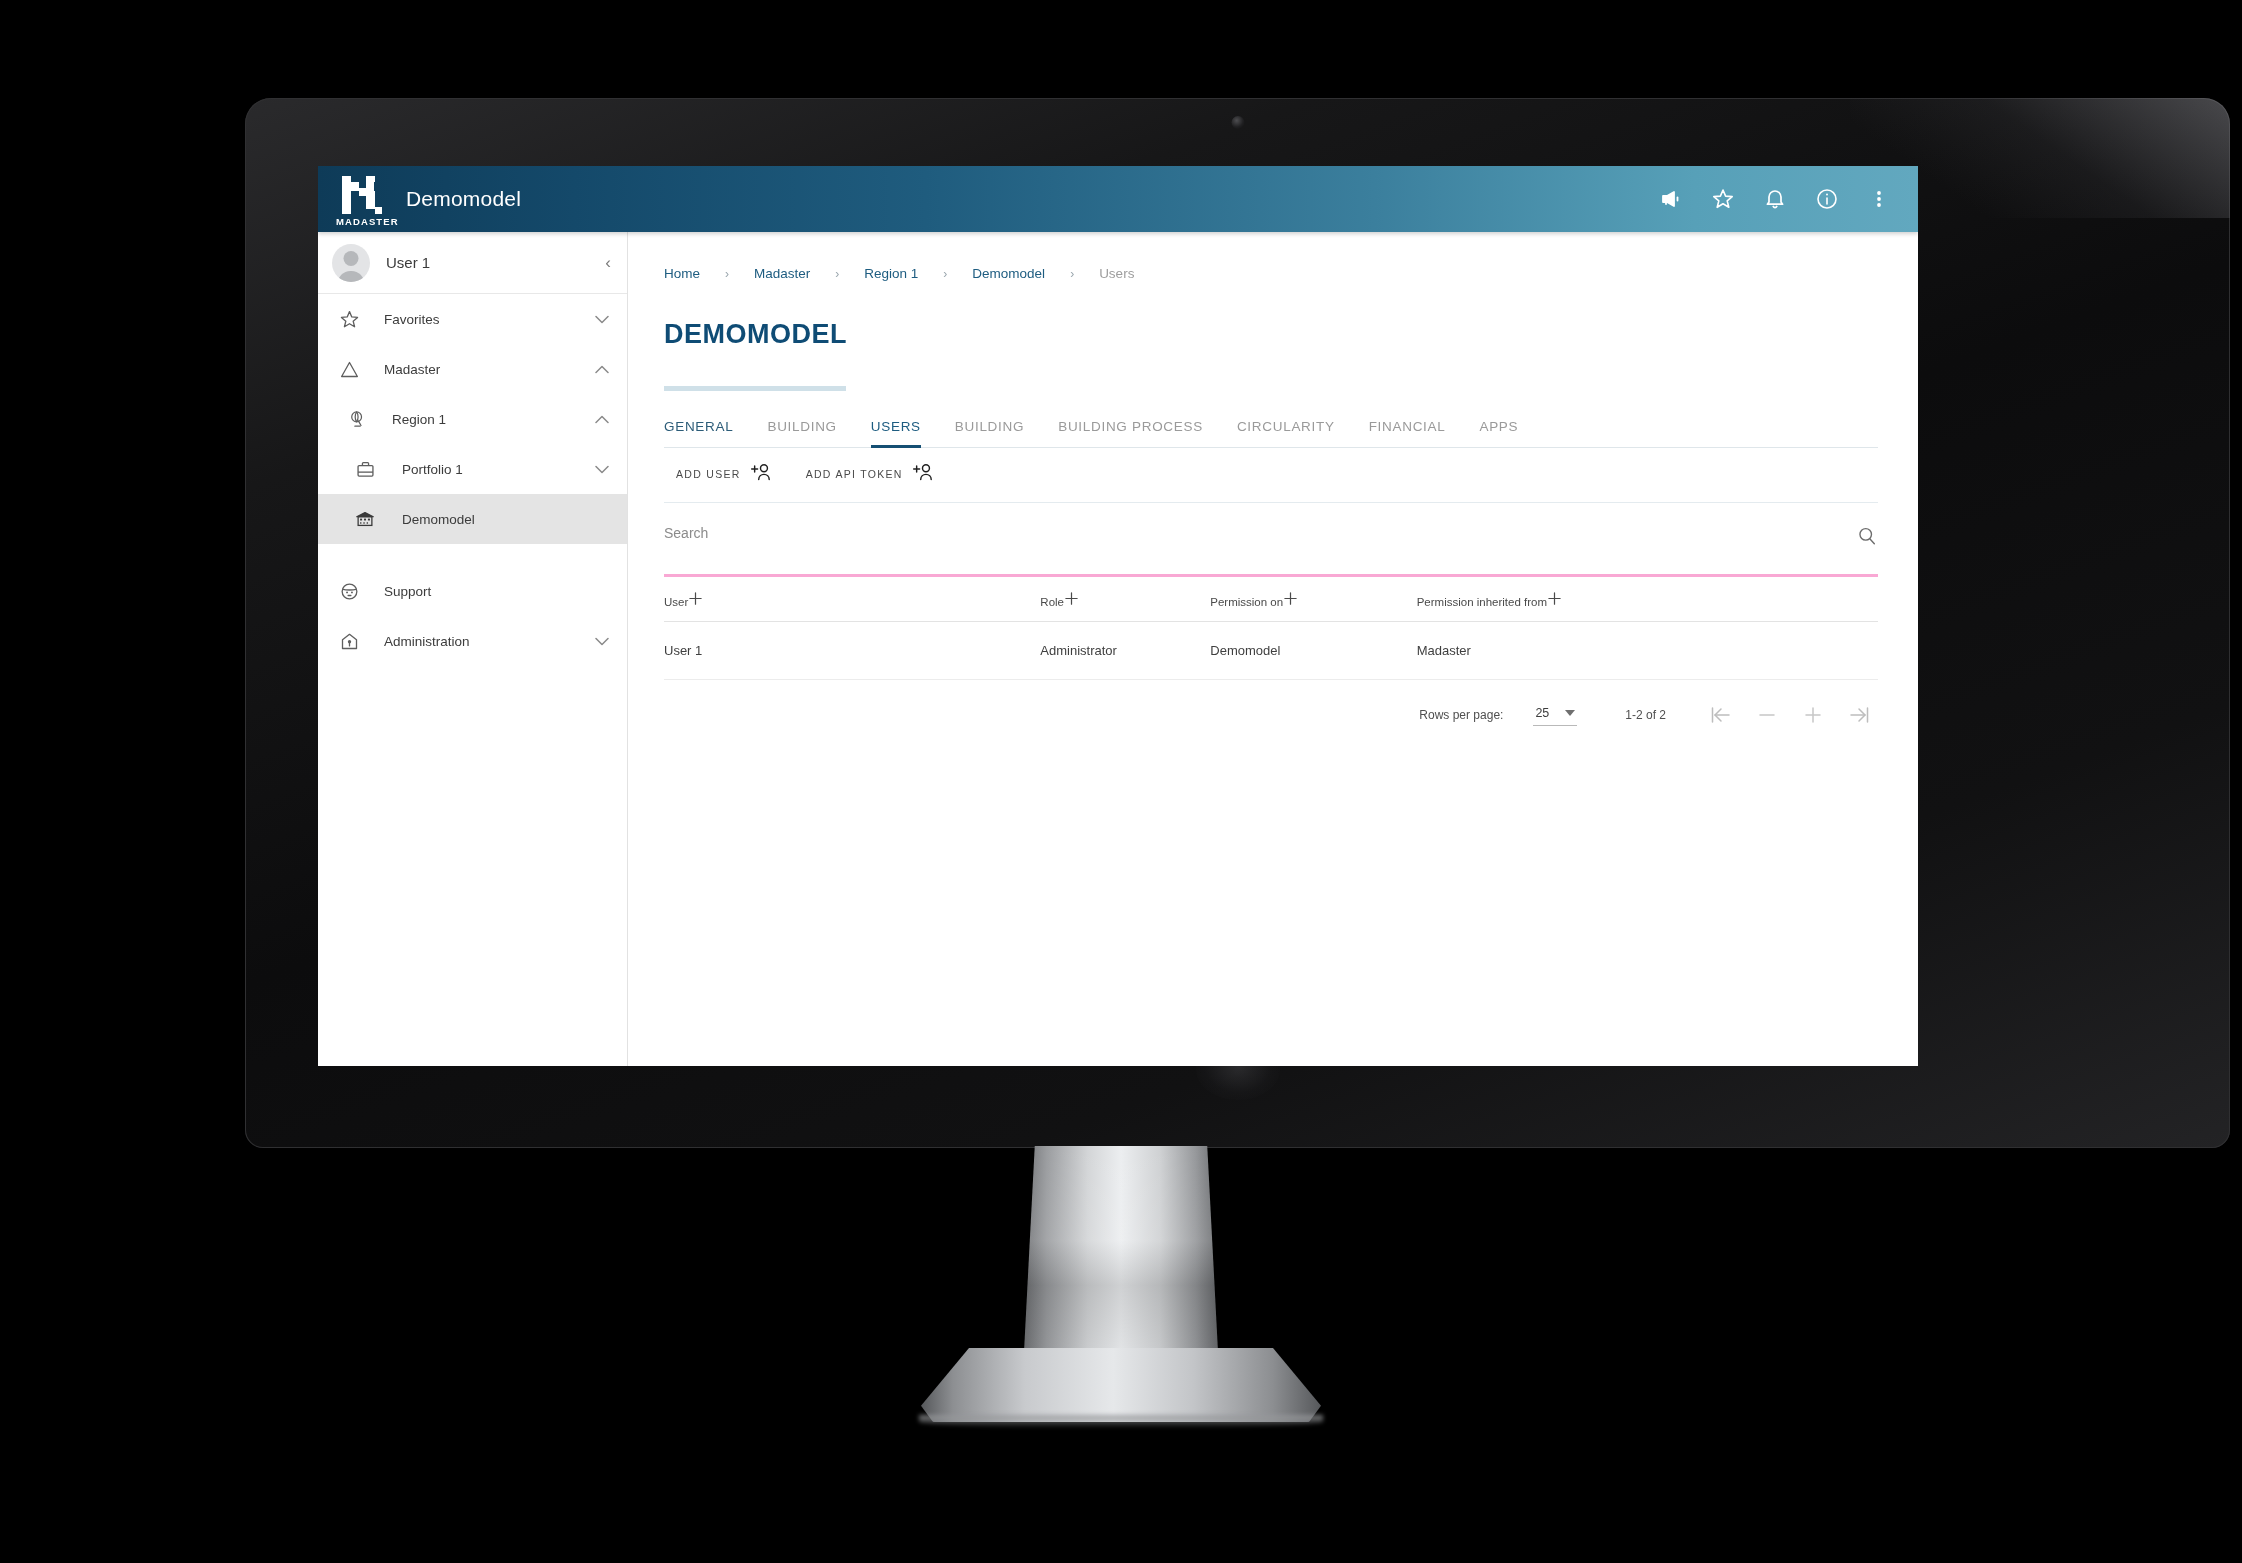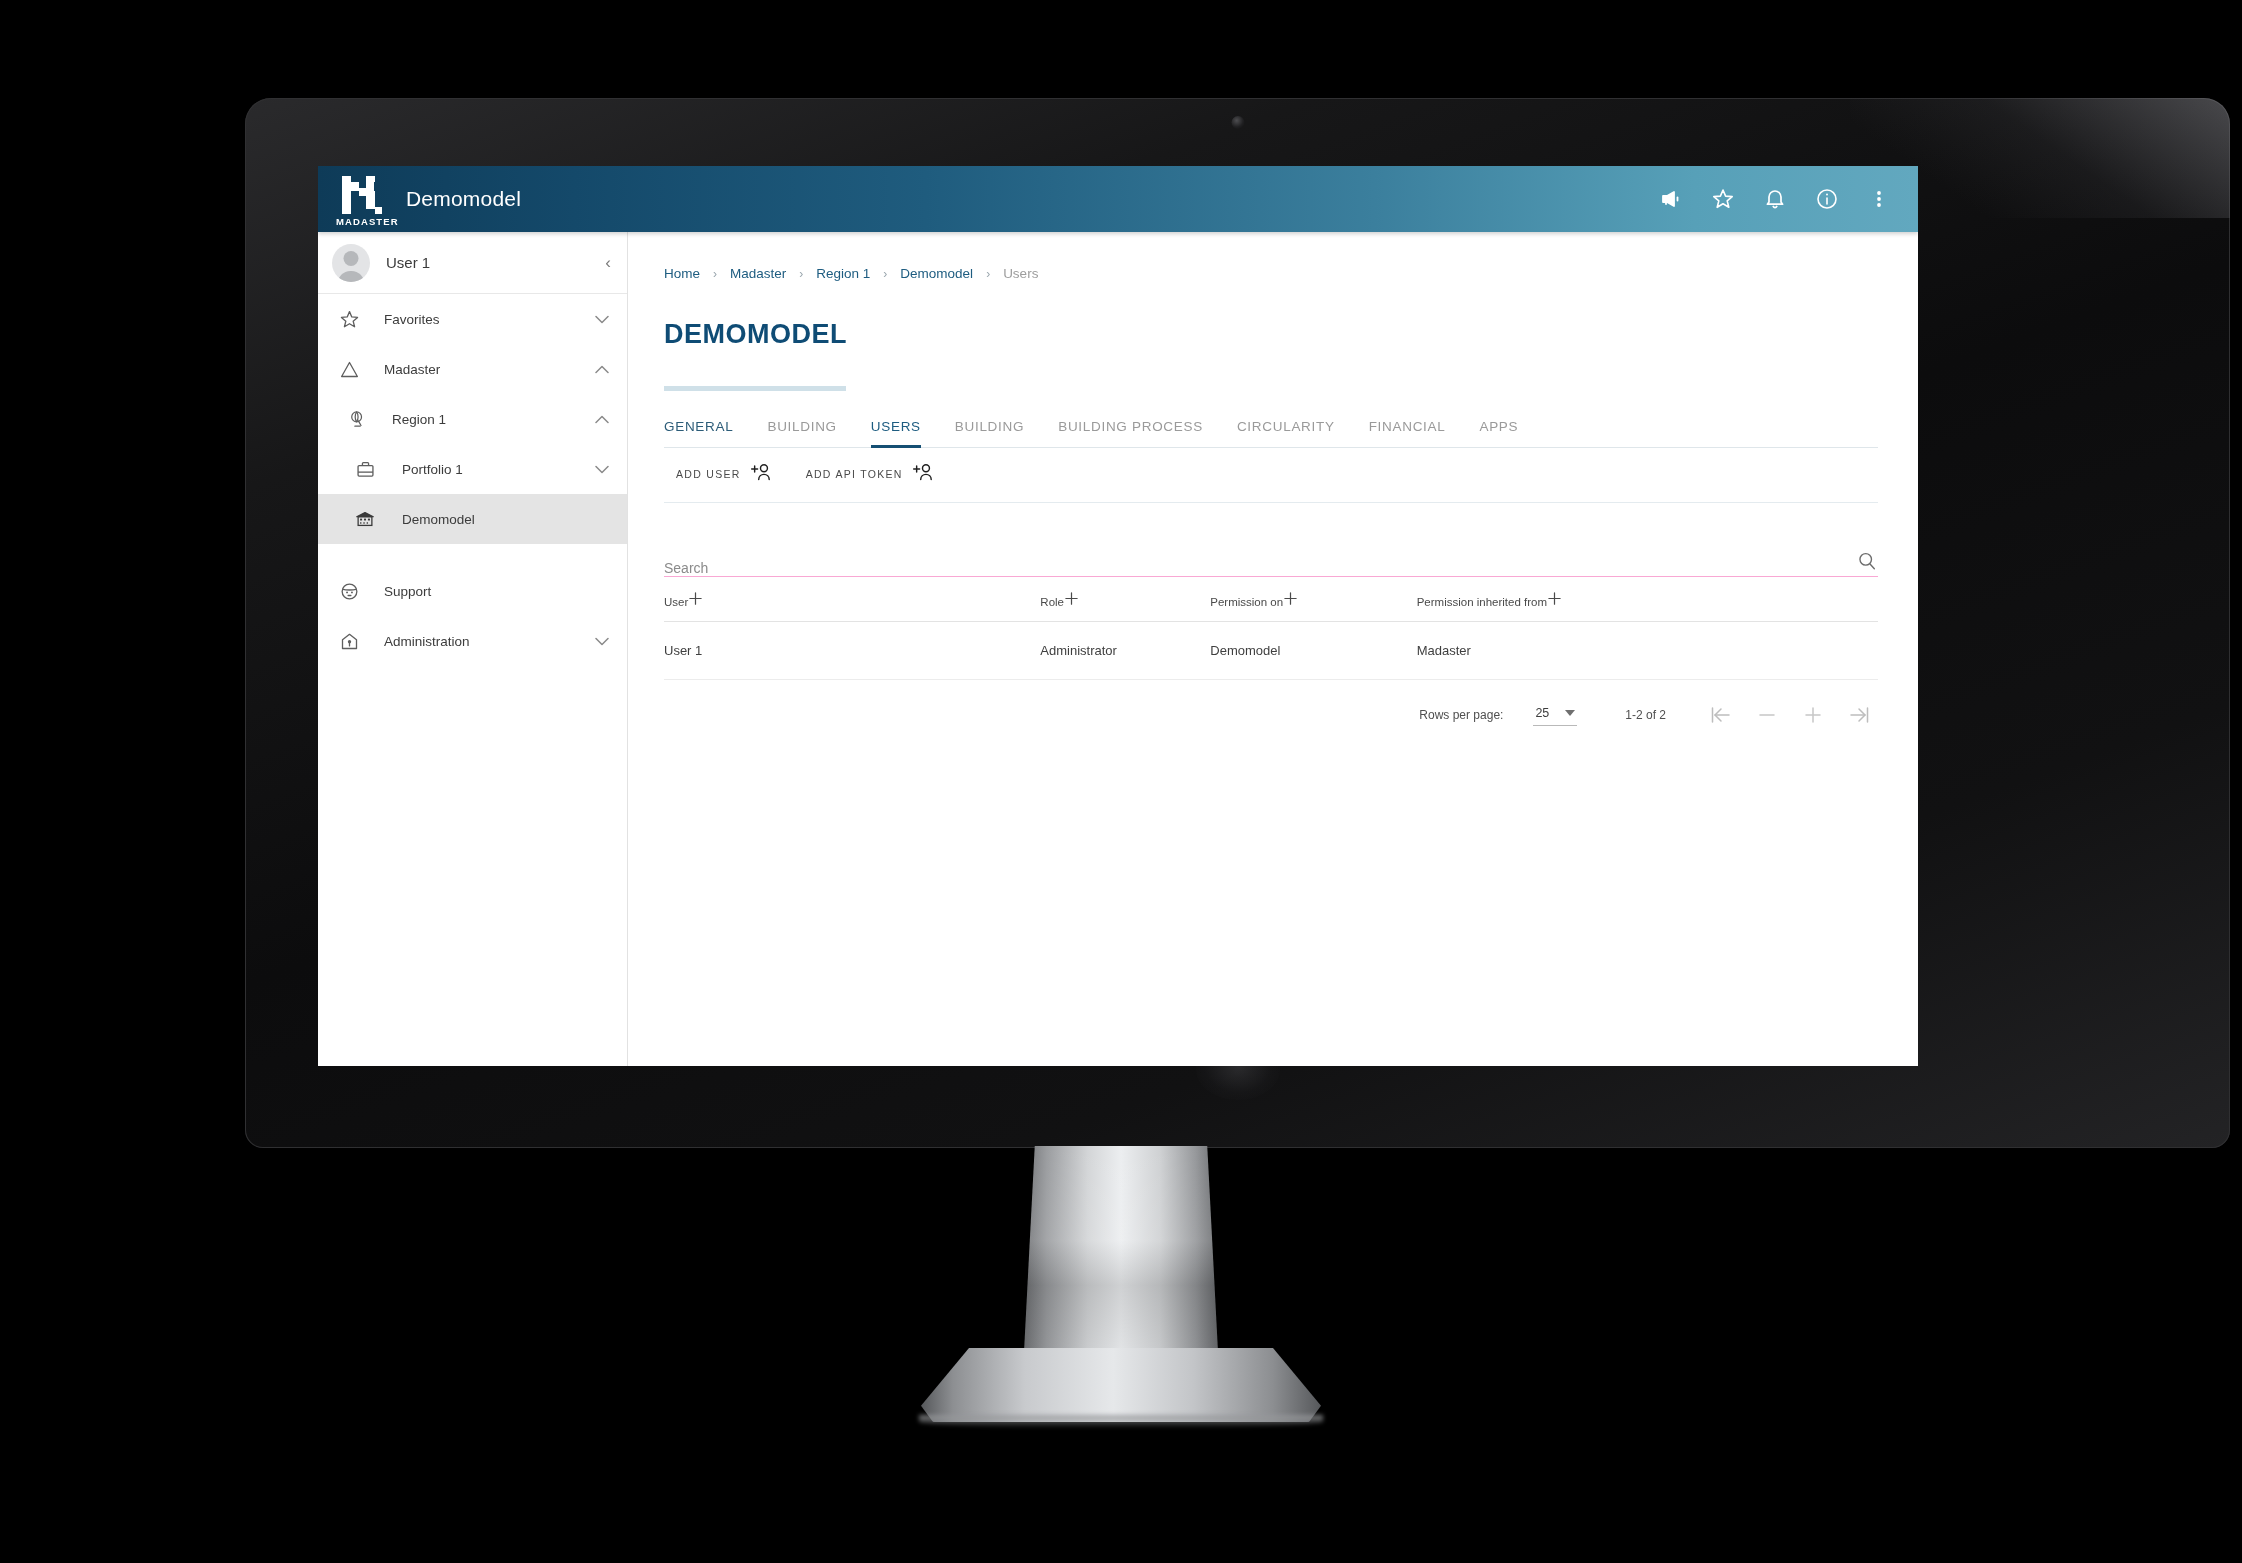--- a/index.html
+++ b/index.html
@@ -129,21 +129,21 @@
   .nav-item.level-0 .nav-label { margin-left: 18px; }
   .nav-item.level-1 .nav-icon { margin-left: 22px; }
   .nav-item.level-1 .nav-label { margin-left: 18px; }
   .nav-item.level-2 .nav-icon { margin-left: 30px; }
   .nav-item.level-2 .nav-label { margin-left: 20px; }
   .nav-item.active { background:#e4e4e4; }
   .nav-gap { height: 22px; }
 
   
   .main { flex:1; padding: 34px 40px 0 36px; min-width:0; }
-  .breadcrumb { display:flex; align-items:center; font-size: 13.5px; gap: 0; }
+  .breadcrumb { display:flex; align-items:center; font-size: 13.5px; gap: 12px; }
   .crumb { color:#1d5c80; cursor:pointer; }
   .crumb.last { color:#9d9d9d; cursor:default; }
   .crumb-sep { color:#9aa6ad; margin: 0 13px; font-size: 12px; }
 
   .page-title {
     margin-top: 38px;
     font-size: 27px; font-weight: 700; letter-spacing: 0.5px;
     color:#0f4c75;
   }
   .title-rule { margin-top: 36px; width: 182px; height: 5px; background:#cfe0e8; }
@@ -157,22 +157,22 @@
   .tab.active { color:#1d5c80; }
   .tab.active::after {
     content:""; position:absolute; left:0; right:0; bottom:-1px; height:3px; background:#154f73;
   }
 
   .actions { display:flex; align-items:center; gap: 34px; padding: 14px 0 16px 12px; border-bottom:1px solid #e4ebef; }
   .action { display:flex; align-items:center; gap: 9px; cursor:pointer; }
   .action-label { font-size: 10.5px; letter-spacing: 1.3px; color:#4a4a4a; }
 
   .search-row {
-    display:flex; align-items:flex-end; height: 52px; margin-top: 22px;
-    border-bottom: 1px solid #f9a8d4;
+    display:flex; align-items:flex-start; height: 52px; margin-top: 22px;
+    border-bottom: 3px solid #f9a8d4;
     gap: 48px;
   }
   .search-input {
     border:0; outline:0; font-size: 14px; color:#5a5a5a; flex:1;
     font-family:"Liberation Sans", sans-serif; background:transparent;
   }
   .search-input::placeholder { color:#8b8b8b; }
 
   table.grid { width:100%; border-collapse:collapse; table-layout: fixed; }
   table.grid th {

